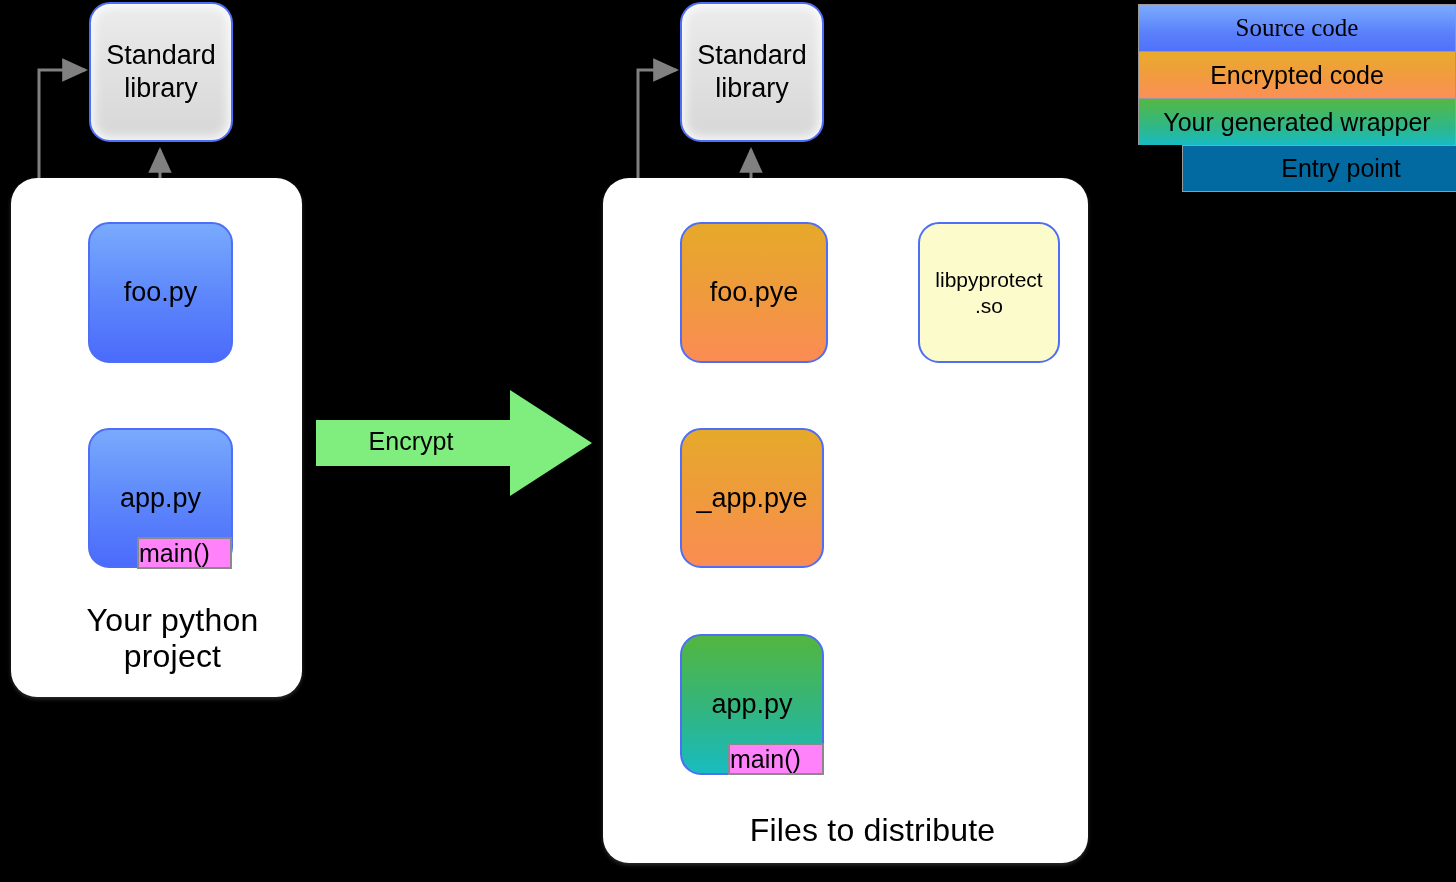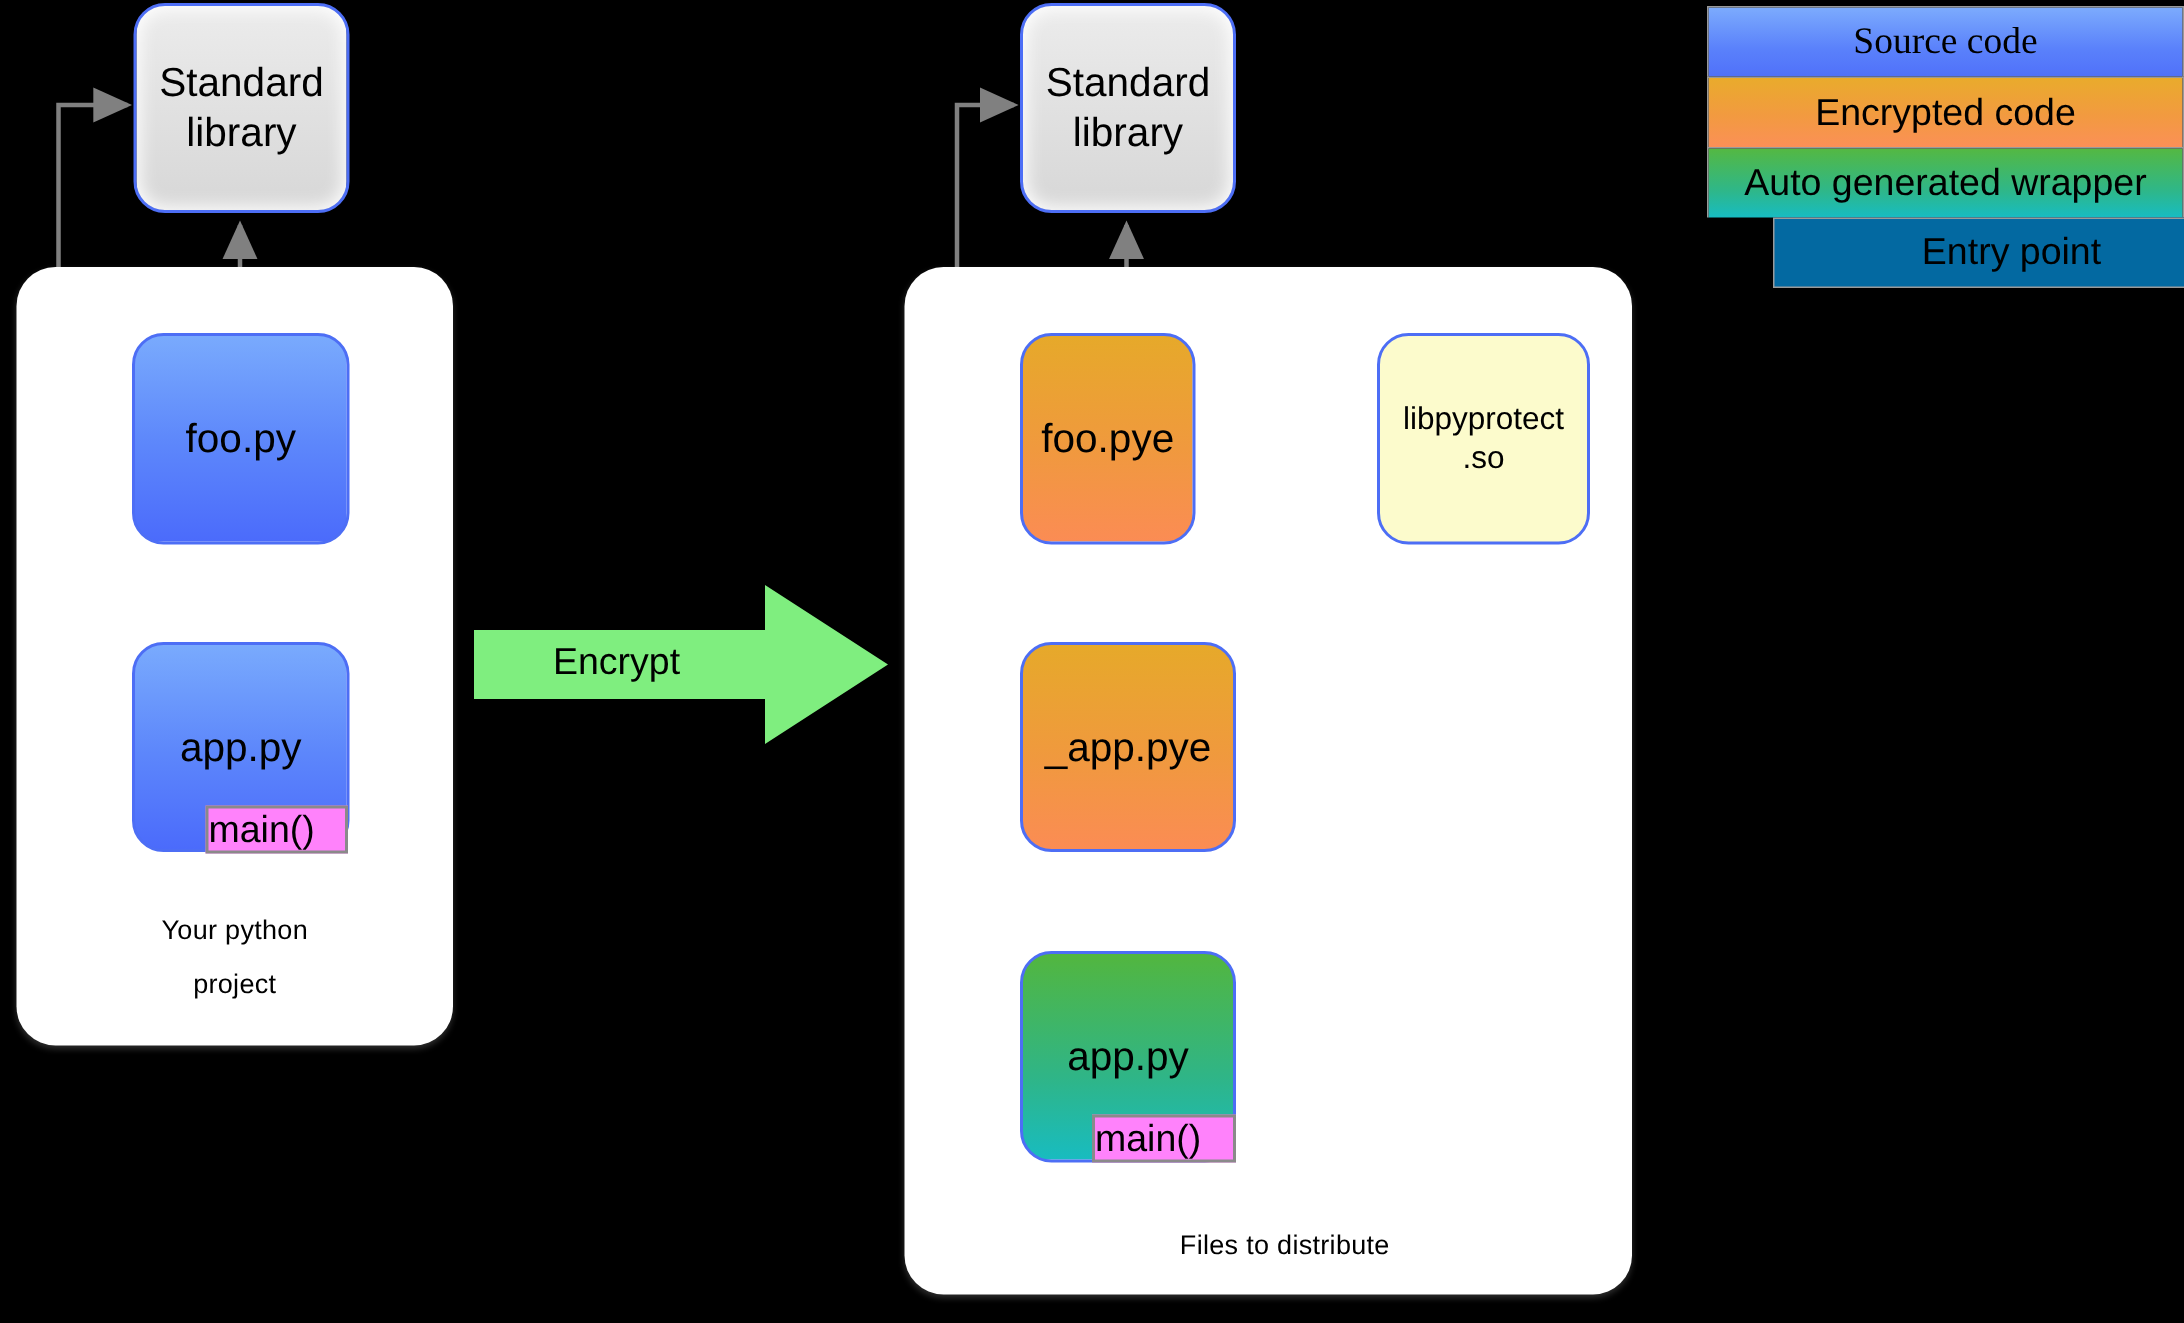--- a/index.html
+++ b/index.html
@@ -10,21 +10,21 @@
   .stage{position:absolute;left:0;top:0;width:1456px;height:882px;}
   svg.wires{position:absolute;left:0;top:0;width:1456px;height:882px;pointer-events:none;}
 
   
   .panel{
     position:absolute;background:#ffffff;border-radius:26px;
     box-shadow:0 2px 4px rgba(255,255,255,0.18);
   }
   .panel-label{
     position:absolute;text-align:center;color:#000;
-    font-size:18px;line-height:36px;letter-spacing:.2px;
+    font-size:32px;line-height:36px;letter-spacing:.2px;margin-left:16px;
   }
 
   
   .node{
     position:absolute;box-sizing:border-box;
     display:flex;align-items:center;justify-content:center;
     text-align:center;color:#000;font-size:27px;line-height:33px;border-radius:21px;
   }
   .node.stdlib{
     background:linear-gradient(180deg,#ececec 0%,#e2e2e2 45%,#d7d7d7 100%);
@@ -140,21 +140,21 @@
 
   <div class="panel" style="left:603px;top:178px;width:485px;height:685px;"></div>
 
   <div class="node stdlib" style="left:680px;top:2px;width:144px;height:140px;">
     <div>
       <div>Standard</div>
       <div>library</div>
     </div>
   </div>
 
-  <div class="node enc" style="left:680px;top:222px;width:117px;height:141px;">
+  <div class="node enc" style="left:680px;top:222px;width:148px;height:141px;">
     <span>foo.pye</span>
   </div>
 
   <div class="node lib" style="left:918px;top:222px;width:142px;height:141px;">
     <div>
       <div>libpyprotect</div>
       <div>.so</div>
     </div>
   </div>
 
@@ -175,20 +175,20 @@
   </div>
 
   <div class="legend">
     <div class="legend-row src">
       <span>Source code</span>
     </div>
     <div class="legend-row enc">
       <span>Encrypted code</span>
     </div>
     <div class="legend-row wrap">
-      <span>Auto generated wrapper</span>
+      <span>Your generated wrapper</span>
     </div>
     <div class="legend-row entry">
       <span>Entry point</span>
     </div>
   </div>
 
 </div>
 
 </body></html>

